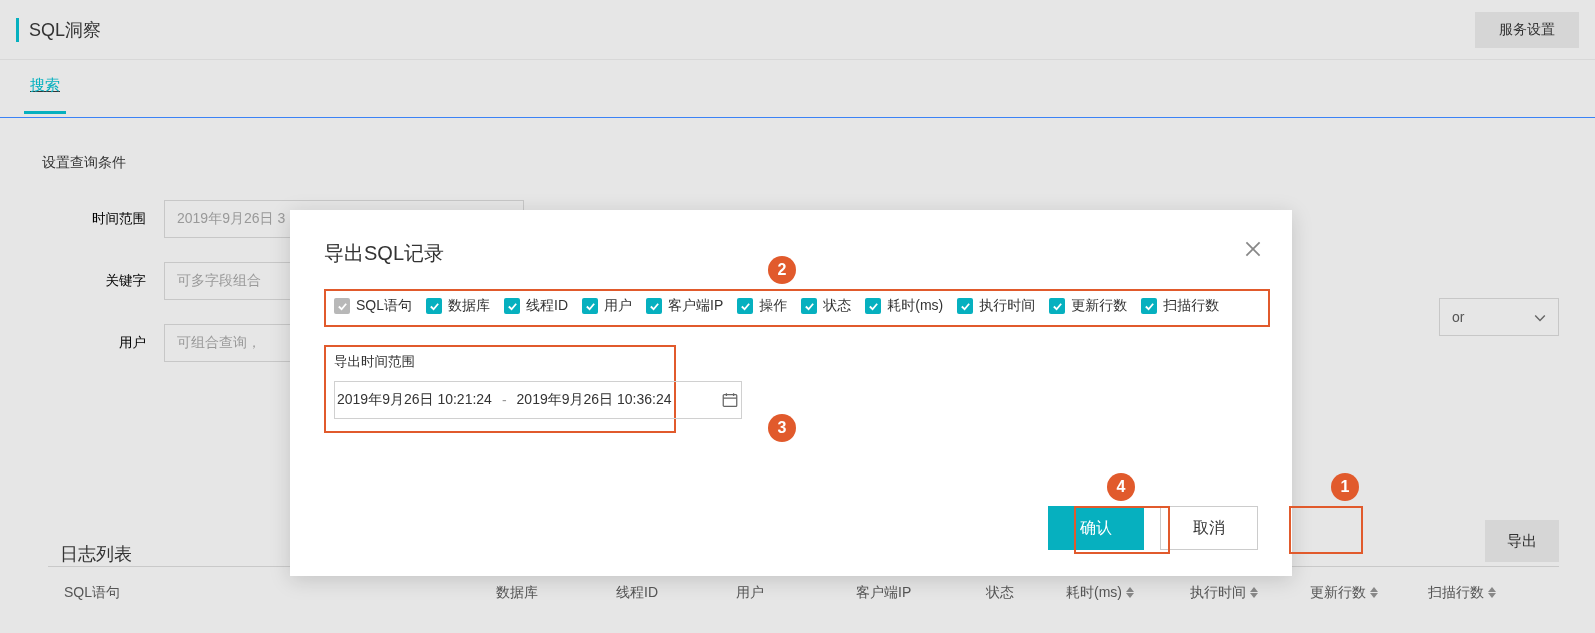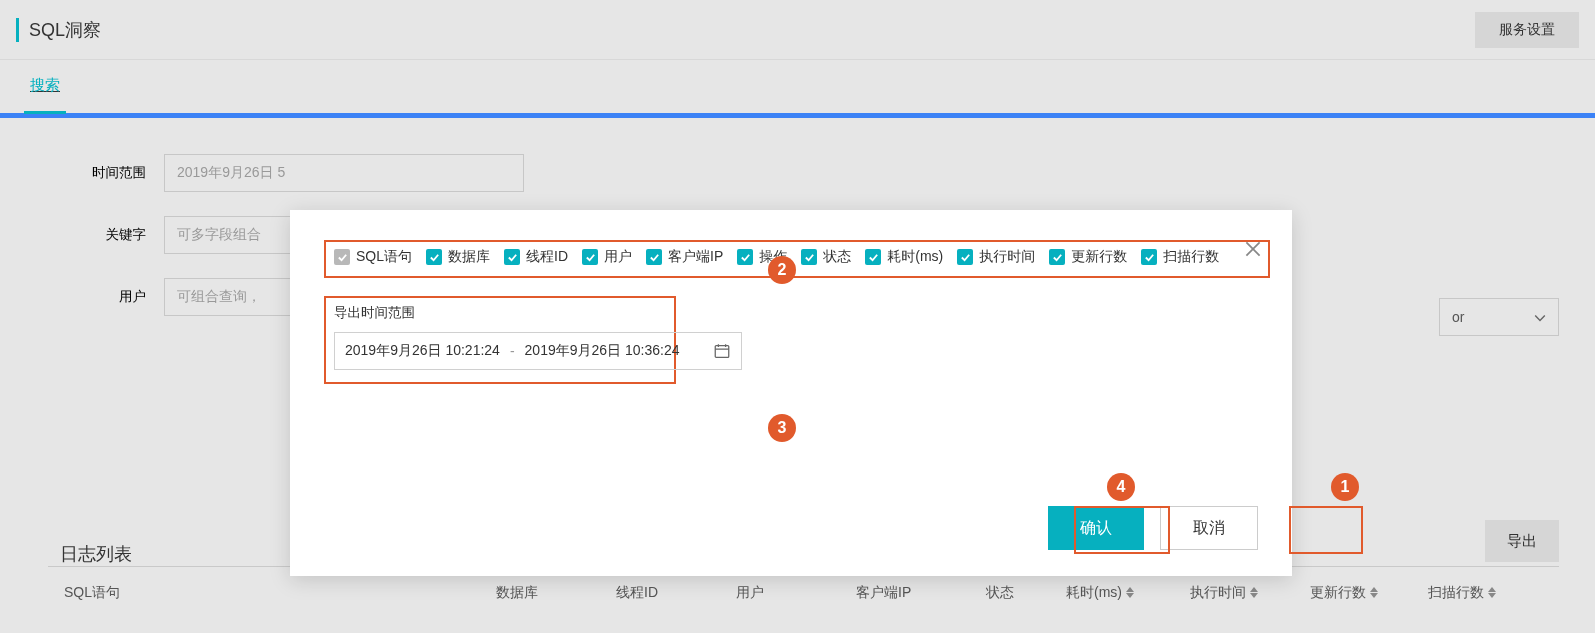--- a/index.html
+++ b/index.html
@@ -36,21 +36,21 @@
     height: 36px;
     padding: 0 24px;
     background: #d6d6d6;
     display: flex; align-items: center; justify-content: center;
     color: #333;
   }
 
   .tabs-row {
     display: flex;
     align-items: flex-start;
-    border-bottom: 5px solid #3b82f6;
+    border-bottom: 1px solid #3b82f6;
     padding: 0 24px;
     height: 58px;
     text-decoration: underline;
   }
   .tab {
     padding: 16px 6px;
     color: #06b0bf;
     border-bottom: 3px solid #06b0bf;
     font-size: 15px;
   }
@@ -214,21 +214,21 @@
   }
   .ckbox.on { background: #06b0bf; }
   .ckbox.disabled { background: #b8b8b8; }
   .ckbox svg { width: 11px; height: 11px; }
 
   .date-range {
     display: flex;
     align-items: center;
     border: 1px solid #d0d0d0;
     height: 38px;
-    padding: 0 10px;
+    padding: 0 2px;
     width: 408px;
     font-size: 14px;
     color: #333;
     gap: 10px;
   }
   .date-range .sep { color: #999; }
   .cal-icon { width:18px; height:18px; color:#666; margin-left:auto; }
 
   .modal-actions {
     position: absolute;
@@ -291,25 +291,26 @@
   </div>
 </div>
 
 <div class="tabs-row">
   <div class="tab">
     <span>搜索</span>
   </div>
 </div>
 
 <div class="body-area">
+  <div class="section-label">设置查询条件</div>
 
   <div class="form-row">
     <div class="form-label">时间范围</div>
     <div class="form-input wide-input-1">
-      <span>2019年9月26日 5</span>
+      <span>2019年9月26日 3</span>
     </div>
   </div>
 
   <div class="form-row">
     <div class="form-label">关键字</div>
     <div class="form-input wide-input-2">
       <span>可多字段组合</span>
     </div>
   </div>
 
@@ -369,20 +370,21 @@
   <div class="th th-scan">
     <span>扫描行数</span>
     <span class="sort">
         <span class="tri up"></span>
         <span class="tri dn"></span>
       </span>
   </div>
 </div>
 
 <div class="modal">
+  <div class="modal-title">导出SQL记录</div>
   <div class="close-x">
     <svg viewBox="0 0 20 20">
         <path d="M4 4 L16 16 M16 4 L4 16" stroke="#888" stroke-width="1.6" fill="none"></path>
       </svg>
   </div>
 
   
   <div class="field-box-1">
     <div class="check-row" id="check-row">
 

